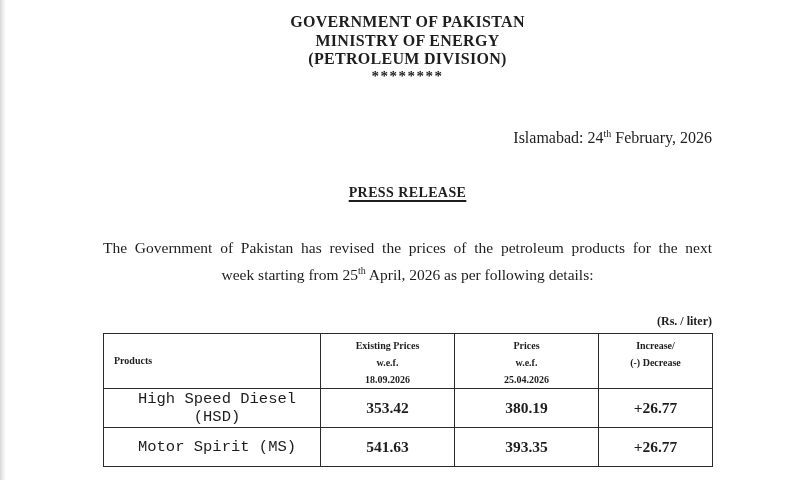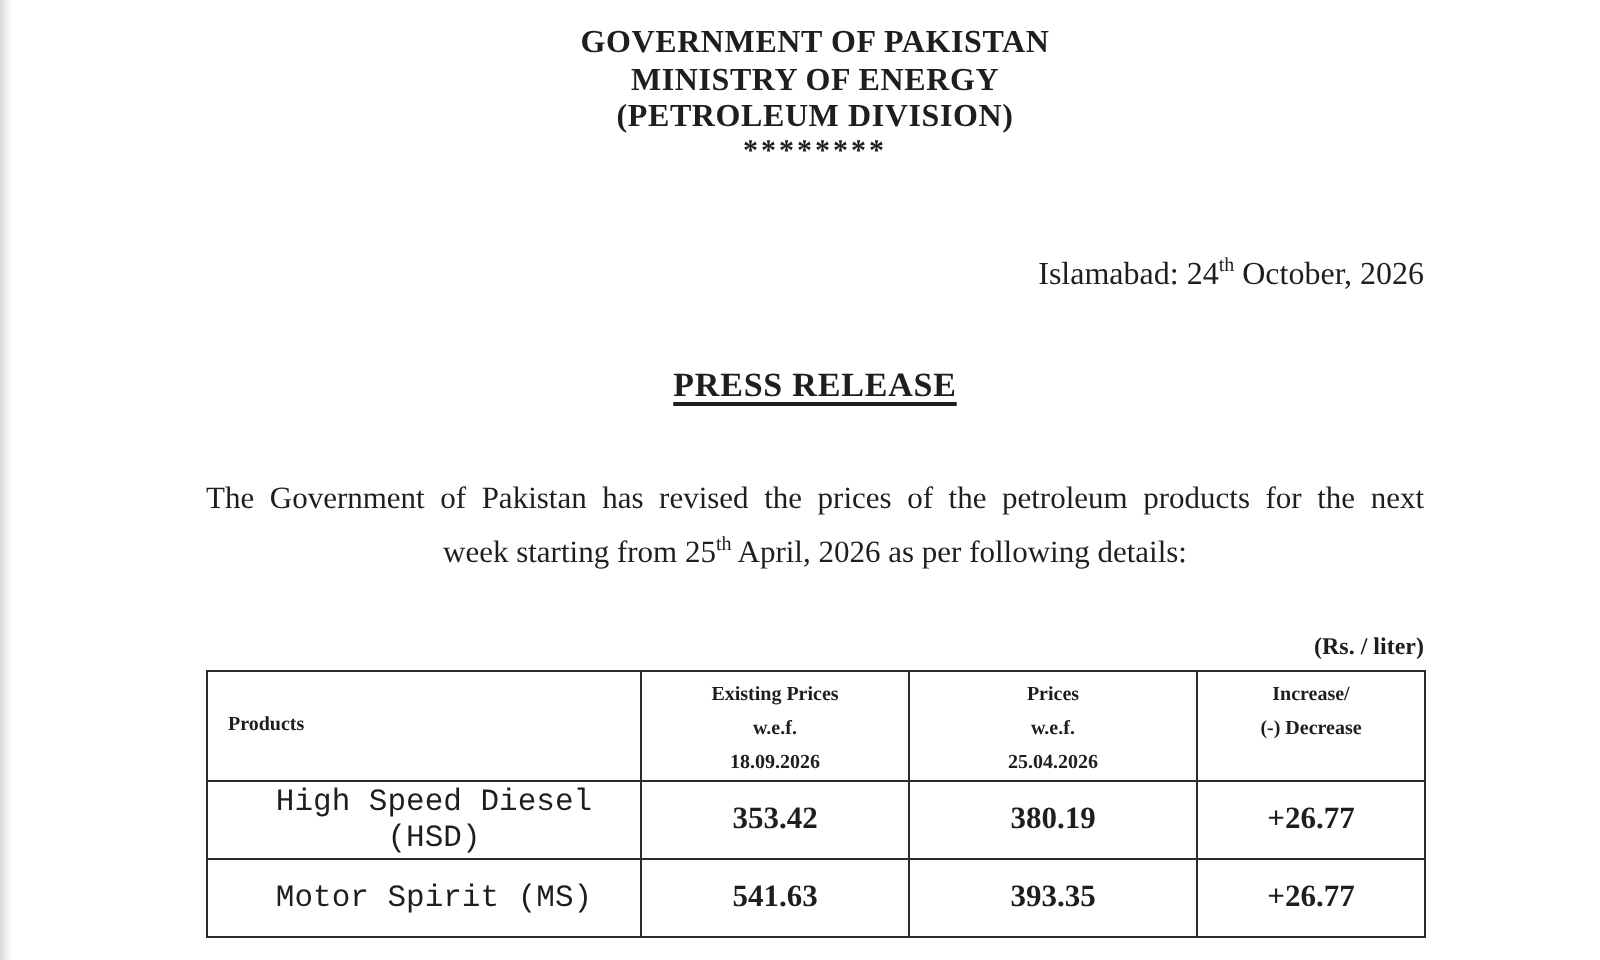--- a/index.html
+++ b/index.html
@@ -24,21 +24,21 @@
   }
   .letterhead .stars {
     font-weight: bold; font-size: 15px; line-height: 15px; letter-spacing: 1.5px;
   }
 
   .dateline { text-align: right; margin-top: 43px; font-size: 16px; line-height: 22px; }
   sup { font-size: 10px; vertical-align: super; line-height: 0; }
 
   .pr-title-wrap { text-align: center; margin-top: 34px; }
   .pr-title {
-    display: inline-block; font-weight: bold; font-size: 17px; letter-spacing: 0.4px;
+    display: inline-block; font-weight: bold; font-size: 14px; letter-spacing: 0.4px;
     text-decoration: underline; text-underline-offset: 3px; text-decoration-thickness: 1.5px;
   }
 
   .body-para { margin-top: 33px; font-size: 15.5px; line-height: 27px; font-family: Liberation Serif, serif; }
   .body-para .jline { text-align: justify; text-align-last: justify; }
   .body-para .lline { text-align: center; }
 
   .unit-label {
     text-align: right; margin-top: 24px; margin-bottom: 2px;
     font-weight: bold; font-size: 12px; line-height: 19px;
@@ -65,21 +65,21 @@
 
   <div class="content">
 
     <div class="letterhead">
       <div class="lh-line">GOVERNMENT OF PAKISTAN</div>
       <div class="lh-line">MINISTRY OF ENERGY</div>
       <div class="lh-line">(PETROLEUM DIVISION)</div>
       <div class="stars">********</div>
     </div>
 
-    <div class="dateline"><span>Islamabad: 24</span><sup>th</sup><span> October, 2026</span></div>
+    <div class="dateline"><span>Islamabad: 24</span><sup>th</sup><span> February, 2026</span></div>
 
     <div class="pr-title-wrap">
       <span class="pr-title">PRESS RELEASE</span>
     </div>
 
     <div class="body-para">
       <div class="jline">The Government of Pakistan has revised the prices of the petroleum products for the next</div>
       <div class="lline"><span>week starting from 25</span><sup>th</sup><span> April, 2026 as per following details:</span></div>
     </div>
 

